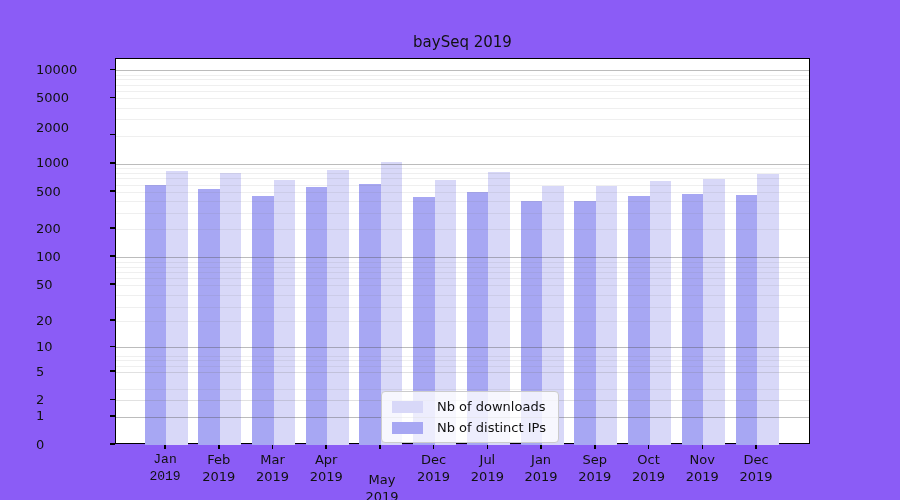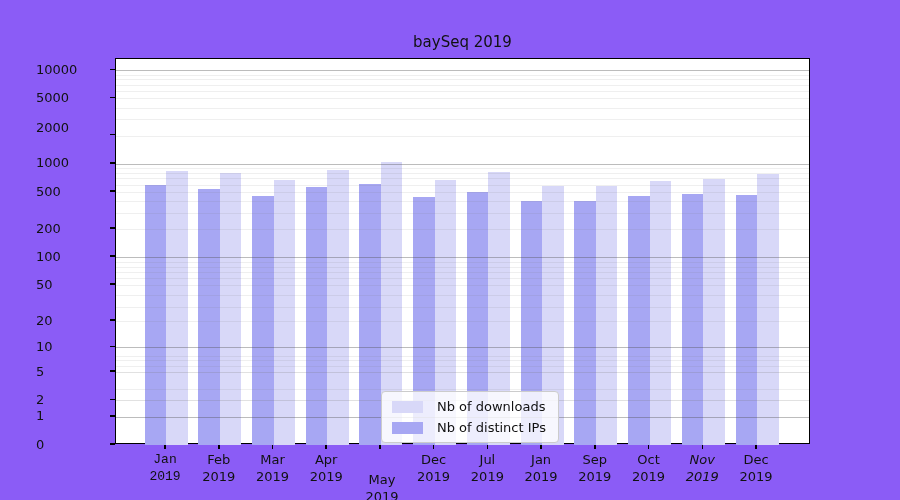--- a/index.html
+++ b/index.html
@@ -195,21 +195,21 @@
       <div class="x-tick-label" style="left: 562.8px; top: 451px;">
         <div>Sep</div>
         <div>2019</div>
       </div>
       <div class="x-tick-mark" style="left: 647.8px; top: 444px;"></div>
       <div class="x-tick-label" style="left: 616.5px; top: 451px;">
         <div>Oct</div>
         <div>2019</div>
       </div>
       <div class="x-tick-mark" style="left: 701.5px; top: 444px;"></div>
-      <div class="x-tick-label" style="left: 670.3px; top: 451px; font-style: italic;">
+      <div class="x-tick-label" style="left: 670.3px; top: 451px;">
         <div>Nov</div>
         <div>2019</div>
       </div>
       <div class="x-tick-mark" style="left: 755.2px; top: 444px;"></div>
       <div class="x-tick-label" style="left: 724px; top: 451px;">
         <div>Dec</div>
         <div>2019</div>
       </div>
     </div>
 </div>

